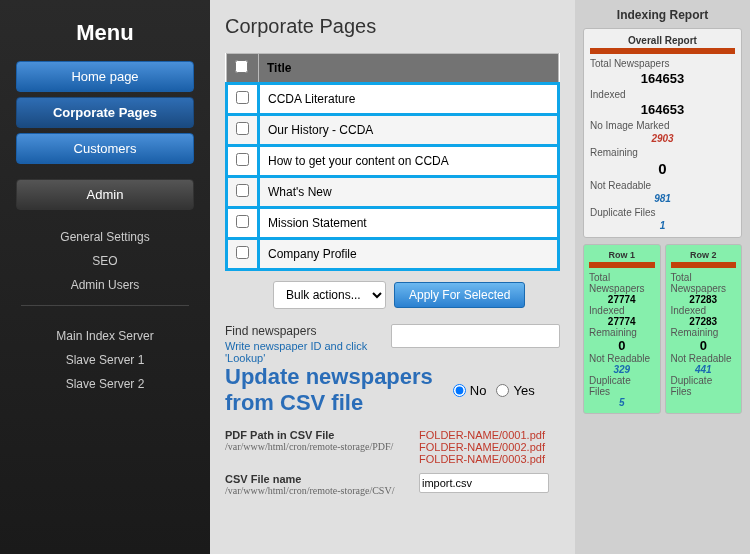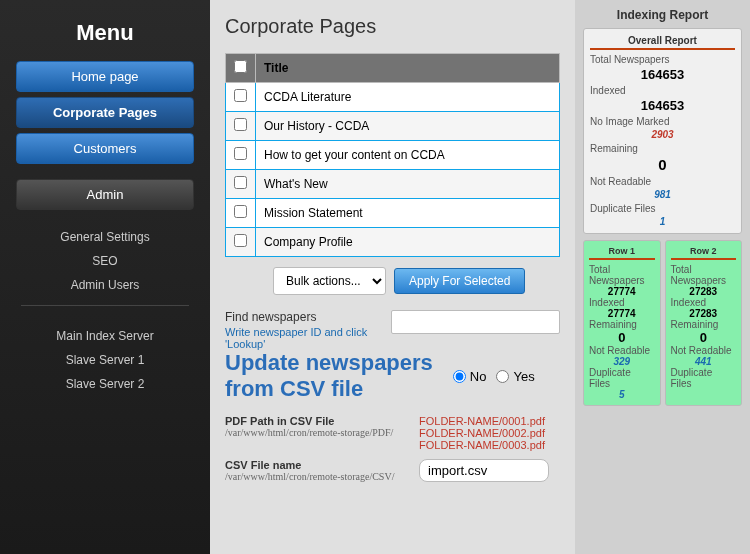--- a/index.html
+++ b/index.html
@@ -109,21 +109,21 @@
       margin-bottom: 10px;
     }
     .pages-table th {
       background: #737373;
       border: 1px solid #bbb;
       padding: 6px 8px;
       text-align: left;
       font-weight: bold;
     }
     .pages-table td {
-      border: 1px solid #0ea5e9;
+      border: 3px solid #0ea5e9;
       padding: 6px 8px;
     }
     .pages-table tr:nth-child(even) td { background: #f5f5f5; }
     .pages-table tr:nth-child(odd) td { background: #fff; }
     .pages-table input[type="checkbox"] { cursor: pointer; }
 
     .bulk-actions-row {
       display: flex;
       align-items: center;
       gap: 8px;
@@ -199,24 +199,24 @@
     .csv-label-col {
       width: 180px;
     }
     .csv-label { font-weight: bold; color: #333; font-size: 11px; }
     .csv-path { color: #666; font-size: 10px; font-family: Liberation Serif, serif; }
     .csv-value {
       color: #c0392b;
       font-size: 11px;
     }
     .csv-input {
-      padding: 3px 8px;
+      padding: 3px 2px;
       border: 1px solid #bbb;
-      border-radius: 8px;
-      font-size: 13px;
+      border-radius: 2px;
+      font-size: 11px;
       width: 130px;
     }
 
     
     .right-panel {
       width: 175px;
       min-width: 175px;
       background: #d0d0d0;
       padding: 8px;
       overflow-y: auto;
@@ -236,21 +236,21 @@
       padding: 6px;
       margin-bottom: 6px;
       font-size: 10px;
     }
     .report-card-title {
       font-weight: bold;
       color: #333;
       font-size: 10px;
       margin-bottom: 4px;
       text-align: center;
-      border-bottom: 2px solid #c2410c;
+      border-bottom: 6px solid #c2410c;
       padding-bottom: 2px;
     }
     .report-row {
       display: flex;
       justify-content: space-between;
       margin-bottom: 2px;
       align-items: center;
     }
     .report-key { color: #555; }
     .report-val { font-weight: bold; color: #333; font-size: 10px; font-style: italic; }

